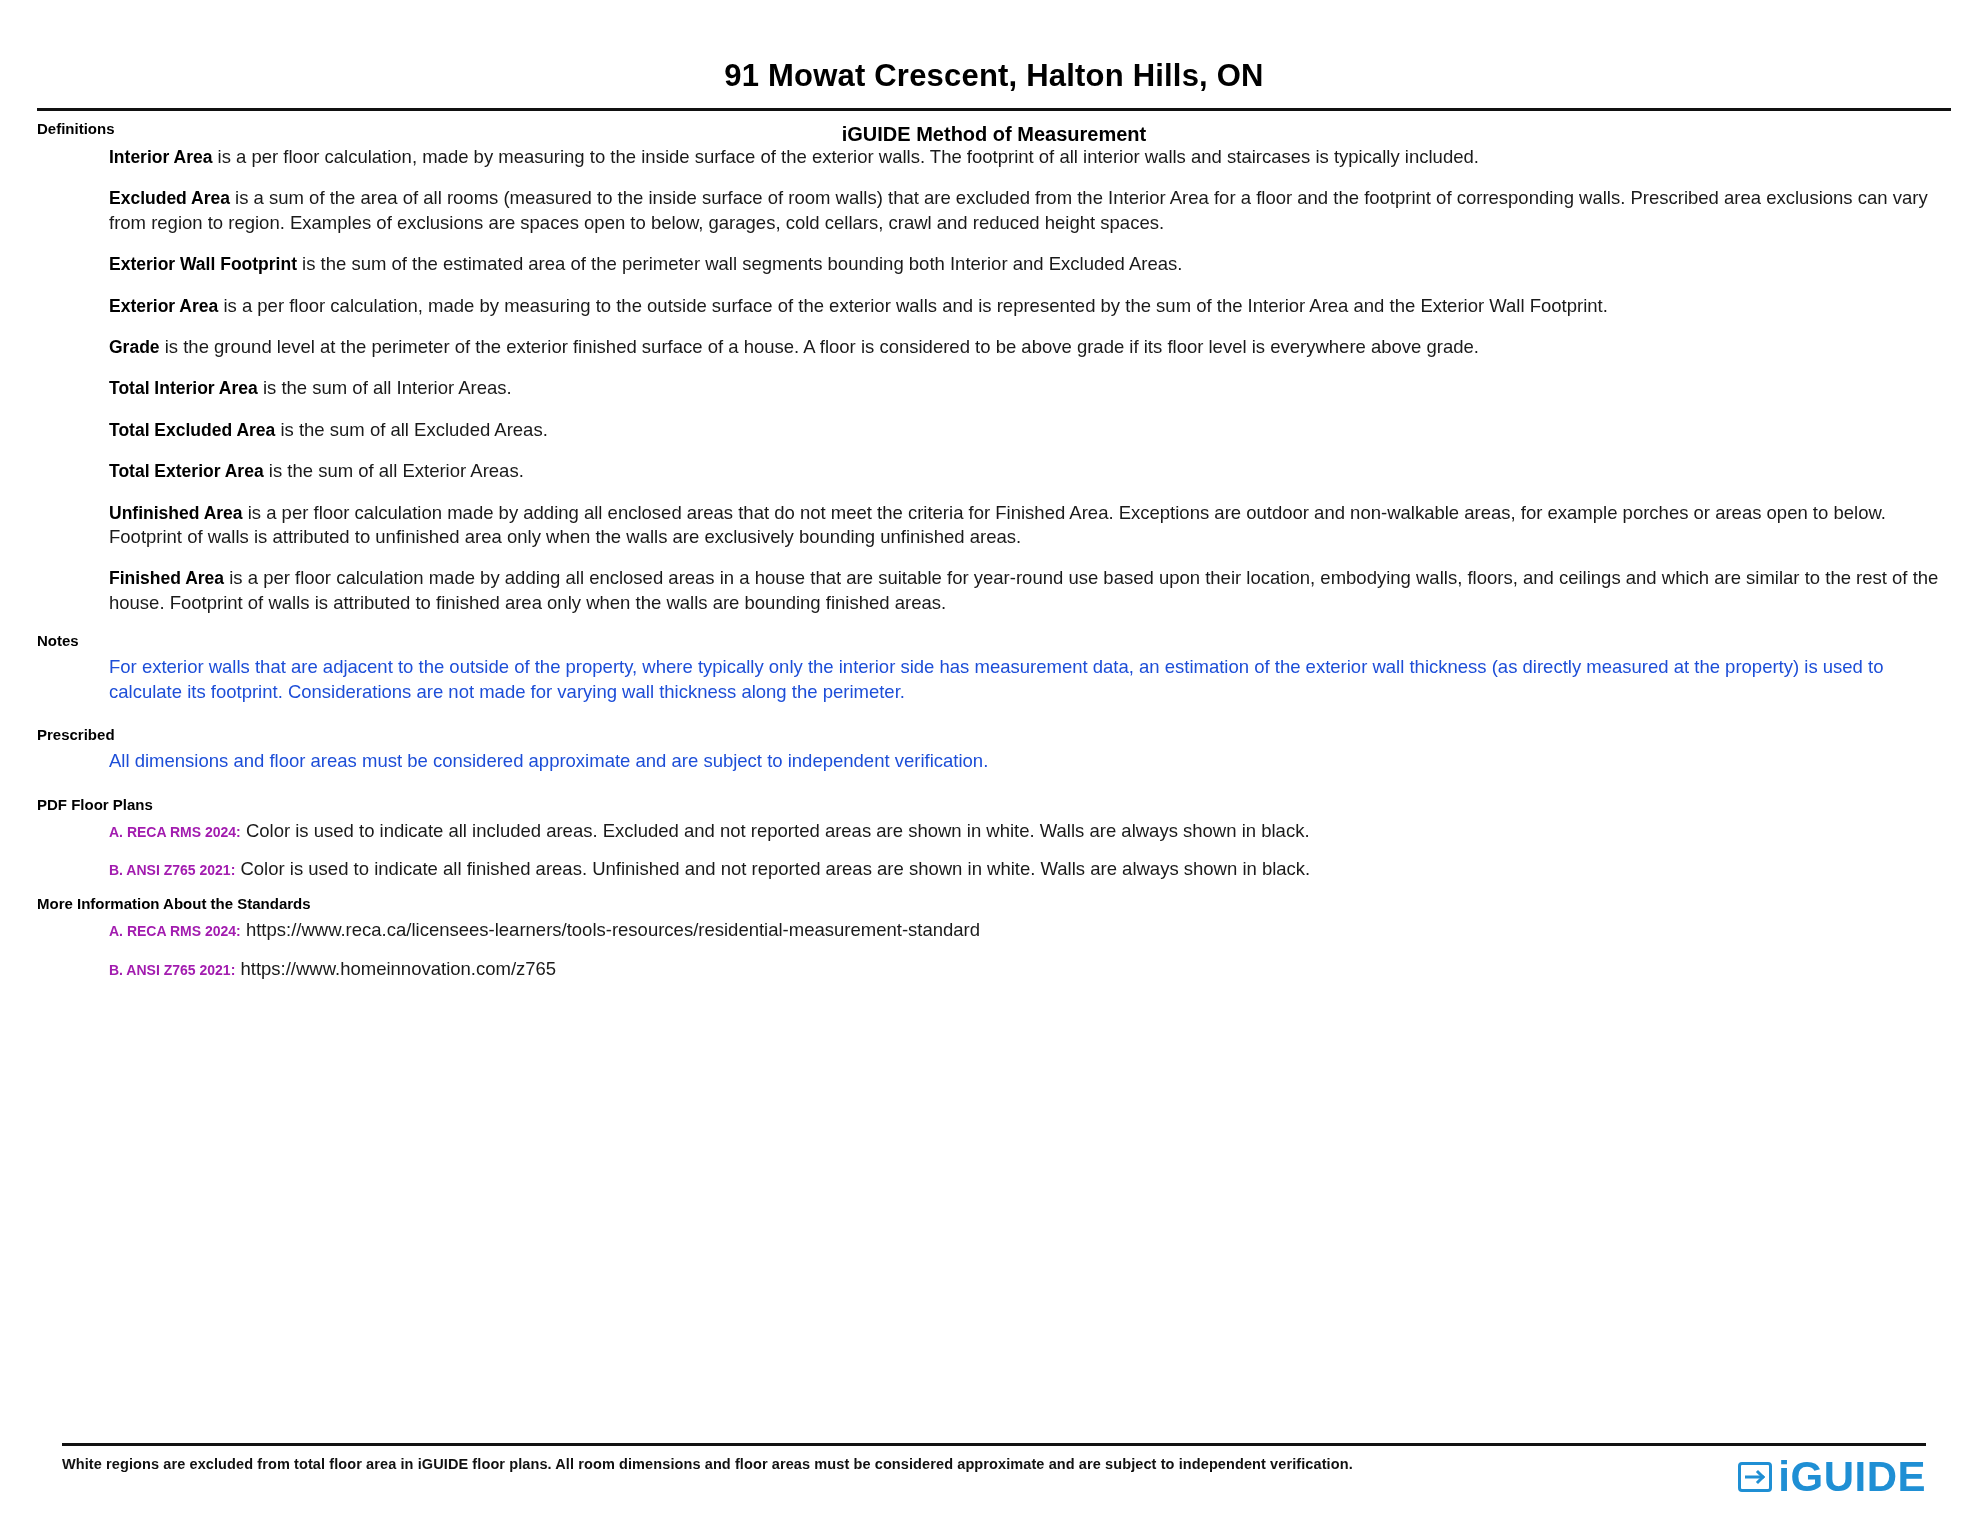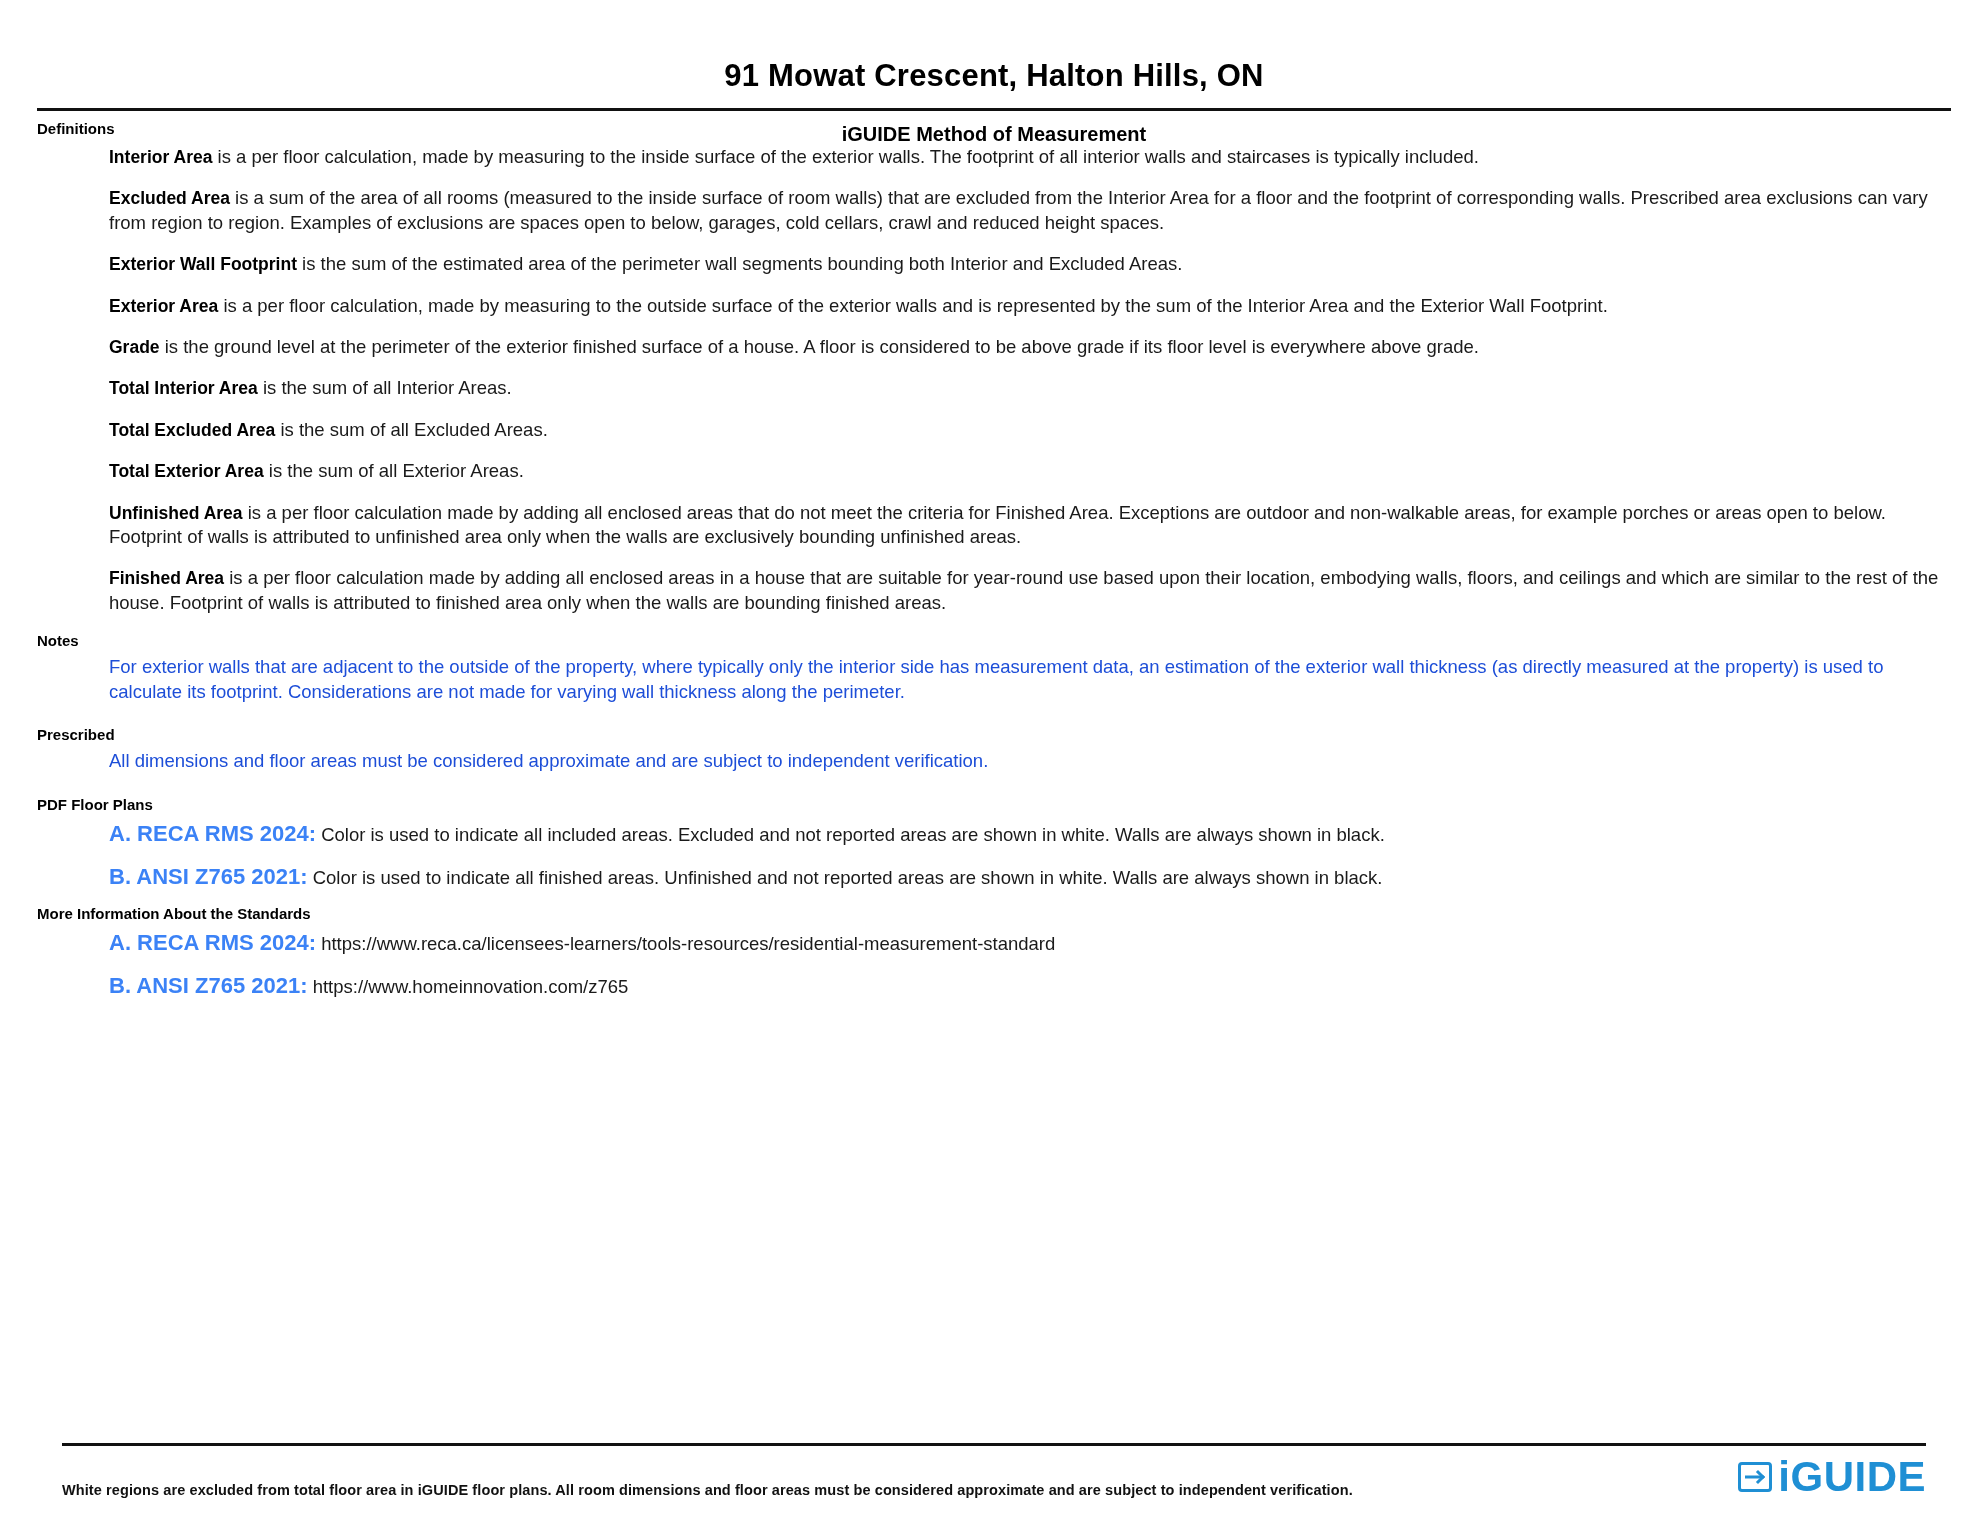--- a/index.html
+++ b/index.html
@@ -76,36 +76,36 @@
   }
   .plan-line {
     margin-left: 72px;
     font-size: 18.5px;
     line-height: 1.32;
     margin-bottom: 14px;
     color: #1a1a1a;
   }
   .plan-label {
     font-weight: bold;
-    font-size: 22px;
-    color: #3b82f6;
+    font-size: 14px;
+    color: #a21caf;
   }
   .footer {
     position: absolute;
     left: 62px;
     right: 62px;
     bottom: 38px;
   }
   .rule-bottom {
     border-top: 3px solid #111;
     margin-bottom: 10px;
   }
   .footer-row {
     display: flex;
-    align-items: flex-end;
+    align-items: flex-start;
     justify-content: space-between;
   }
   .footer-text {
     font-size: 14.5px;
     font-weight: bold;
     color: #111;
     letter-spacing: 0.1px;
   }
   .brand {
     display: flex;

